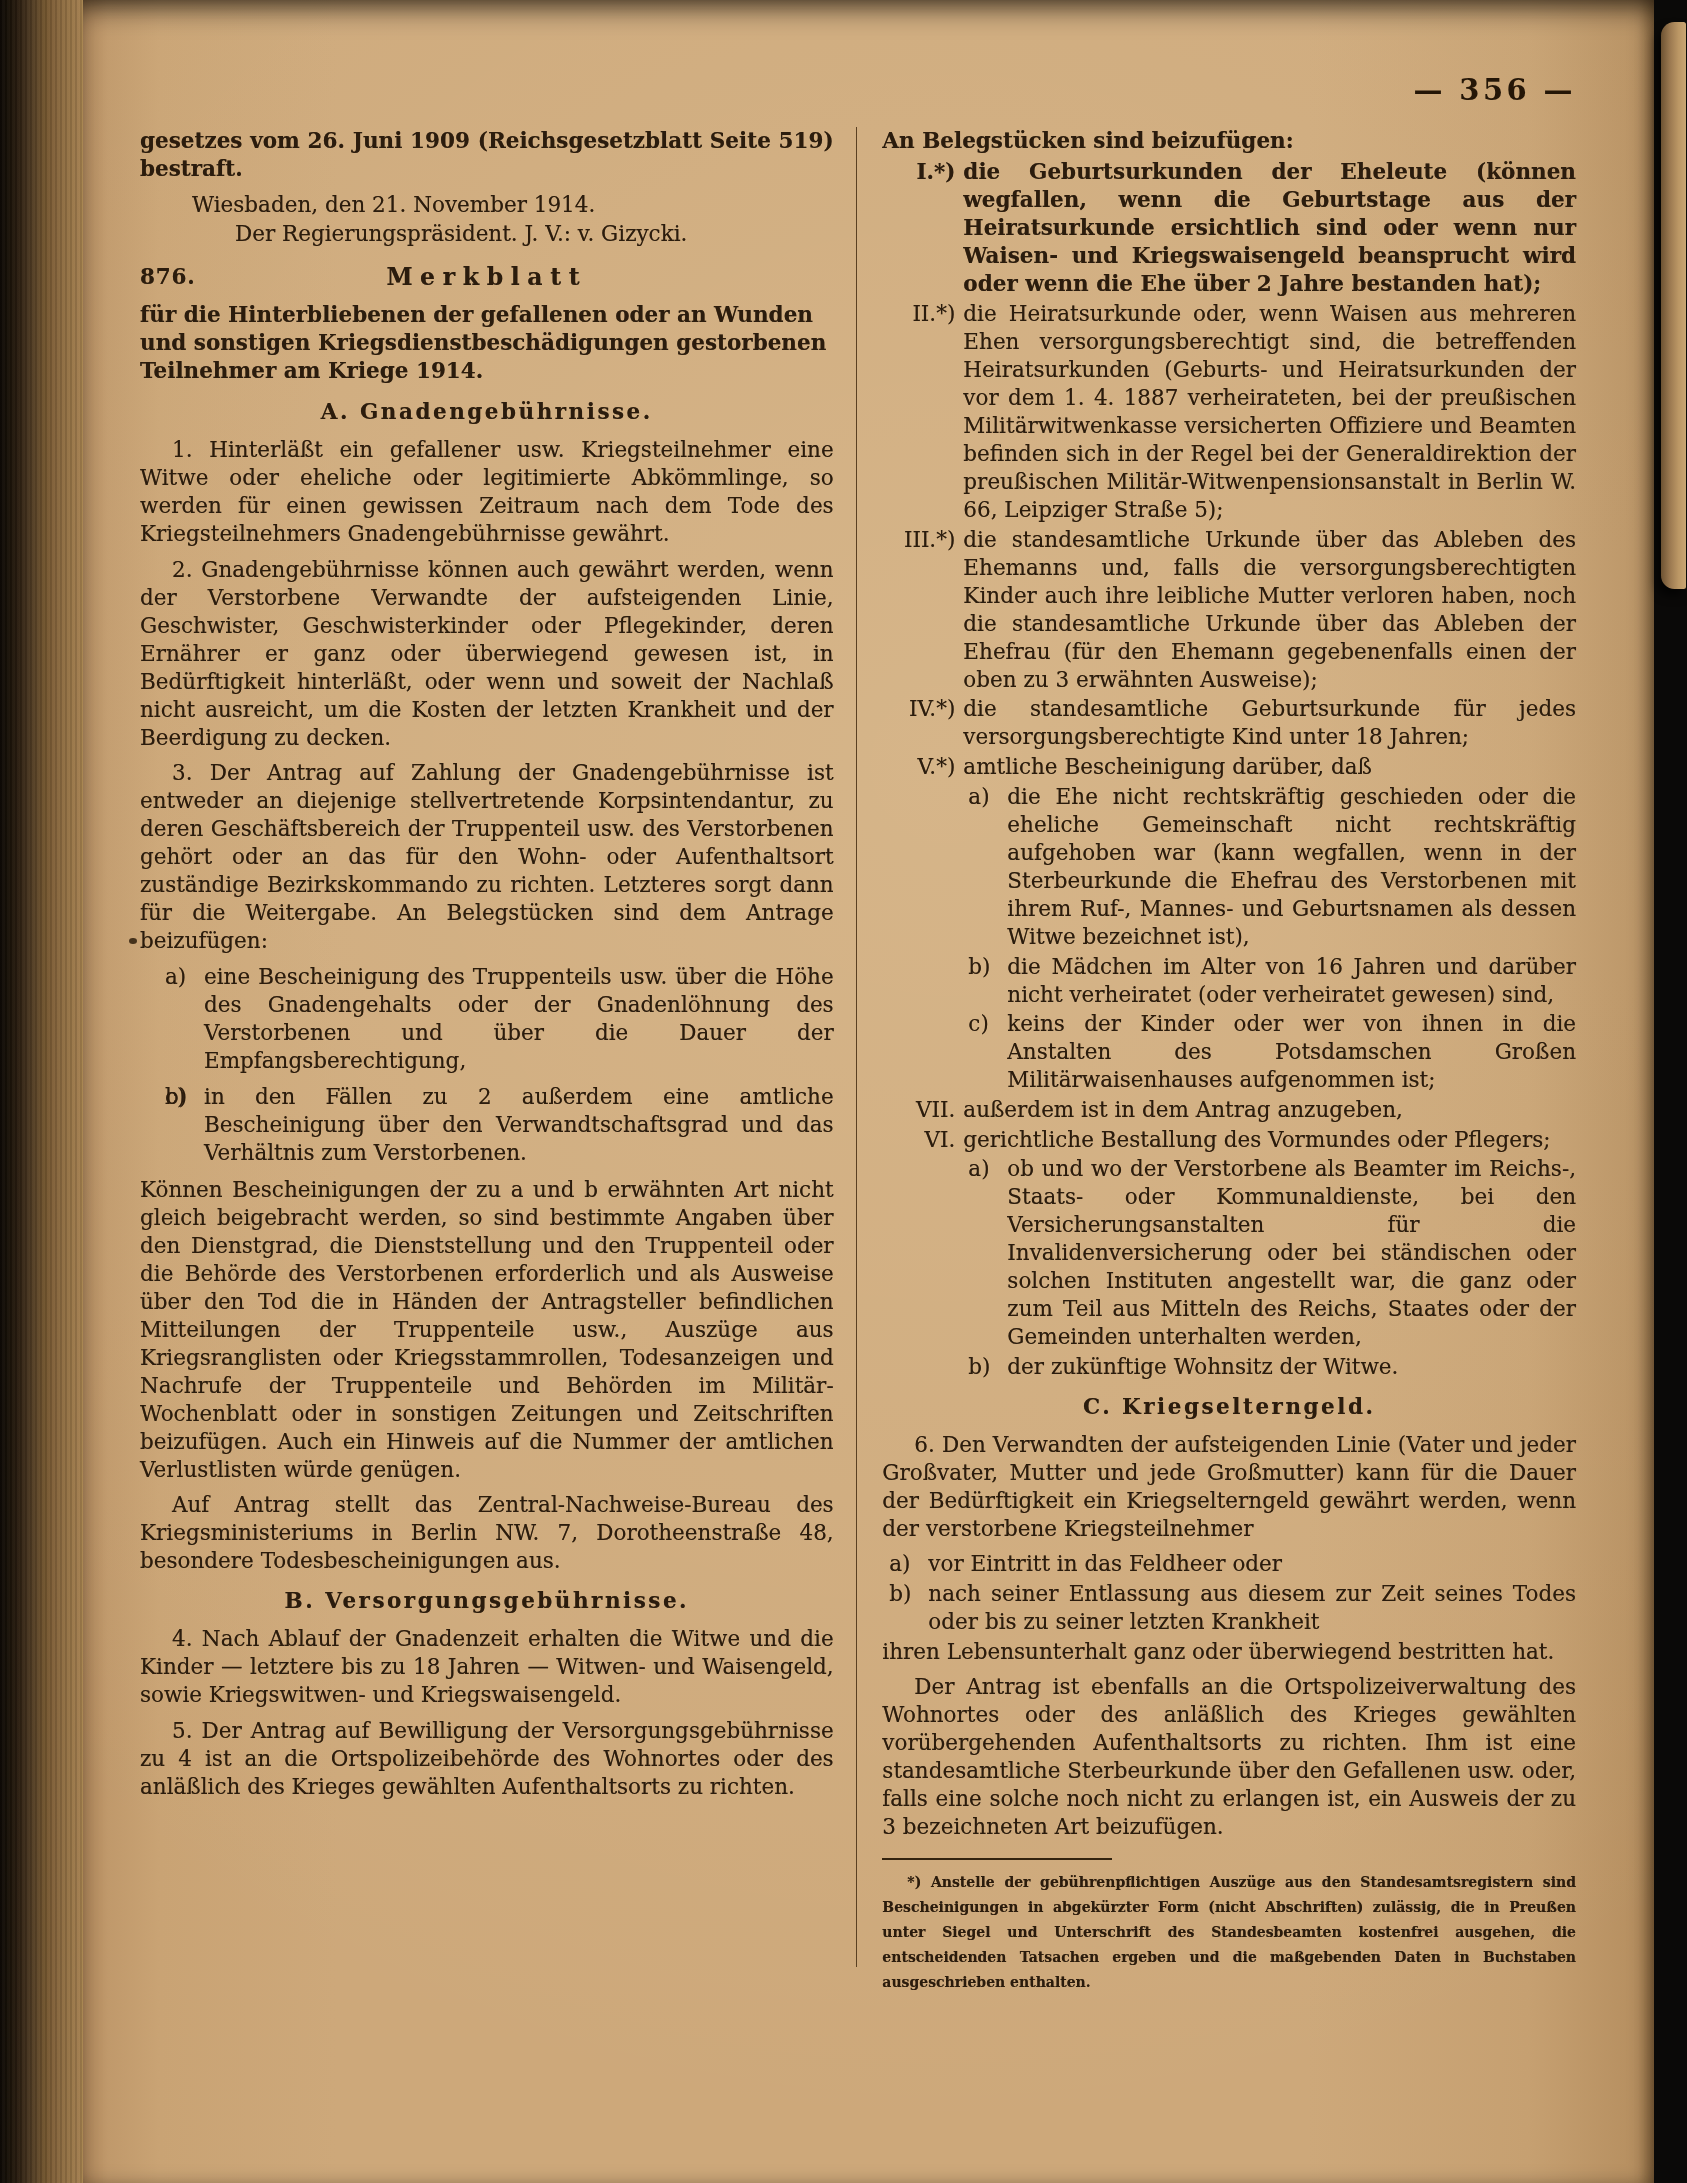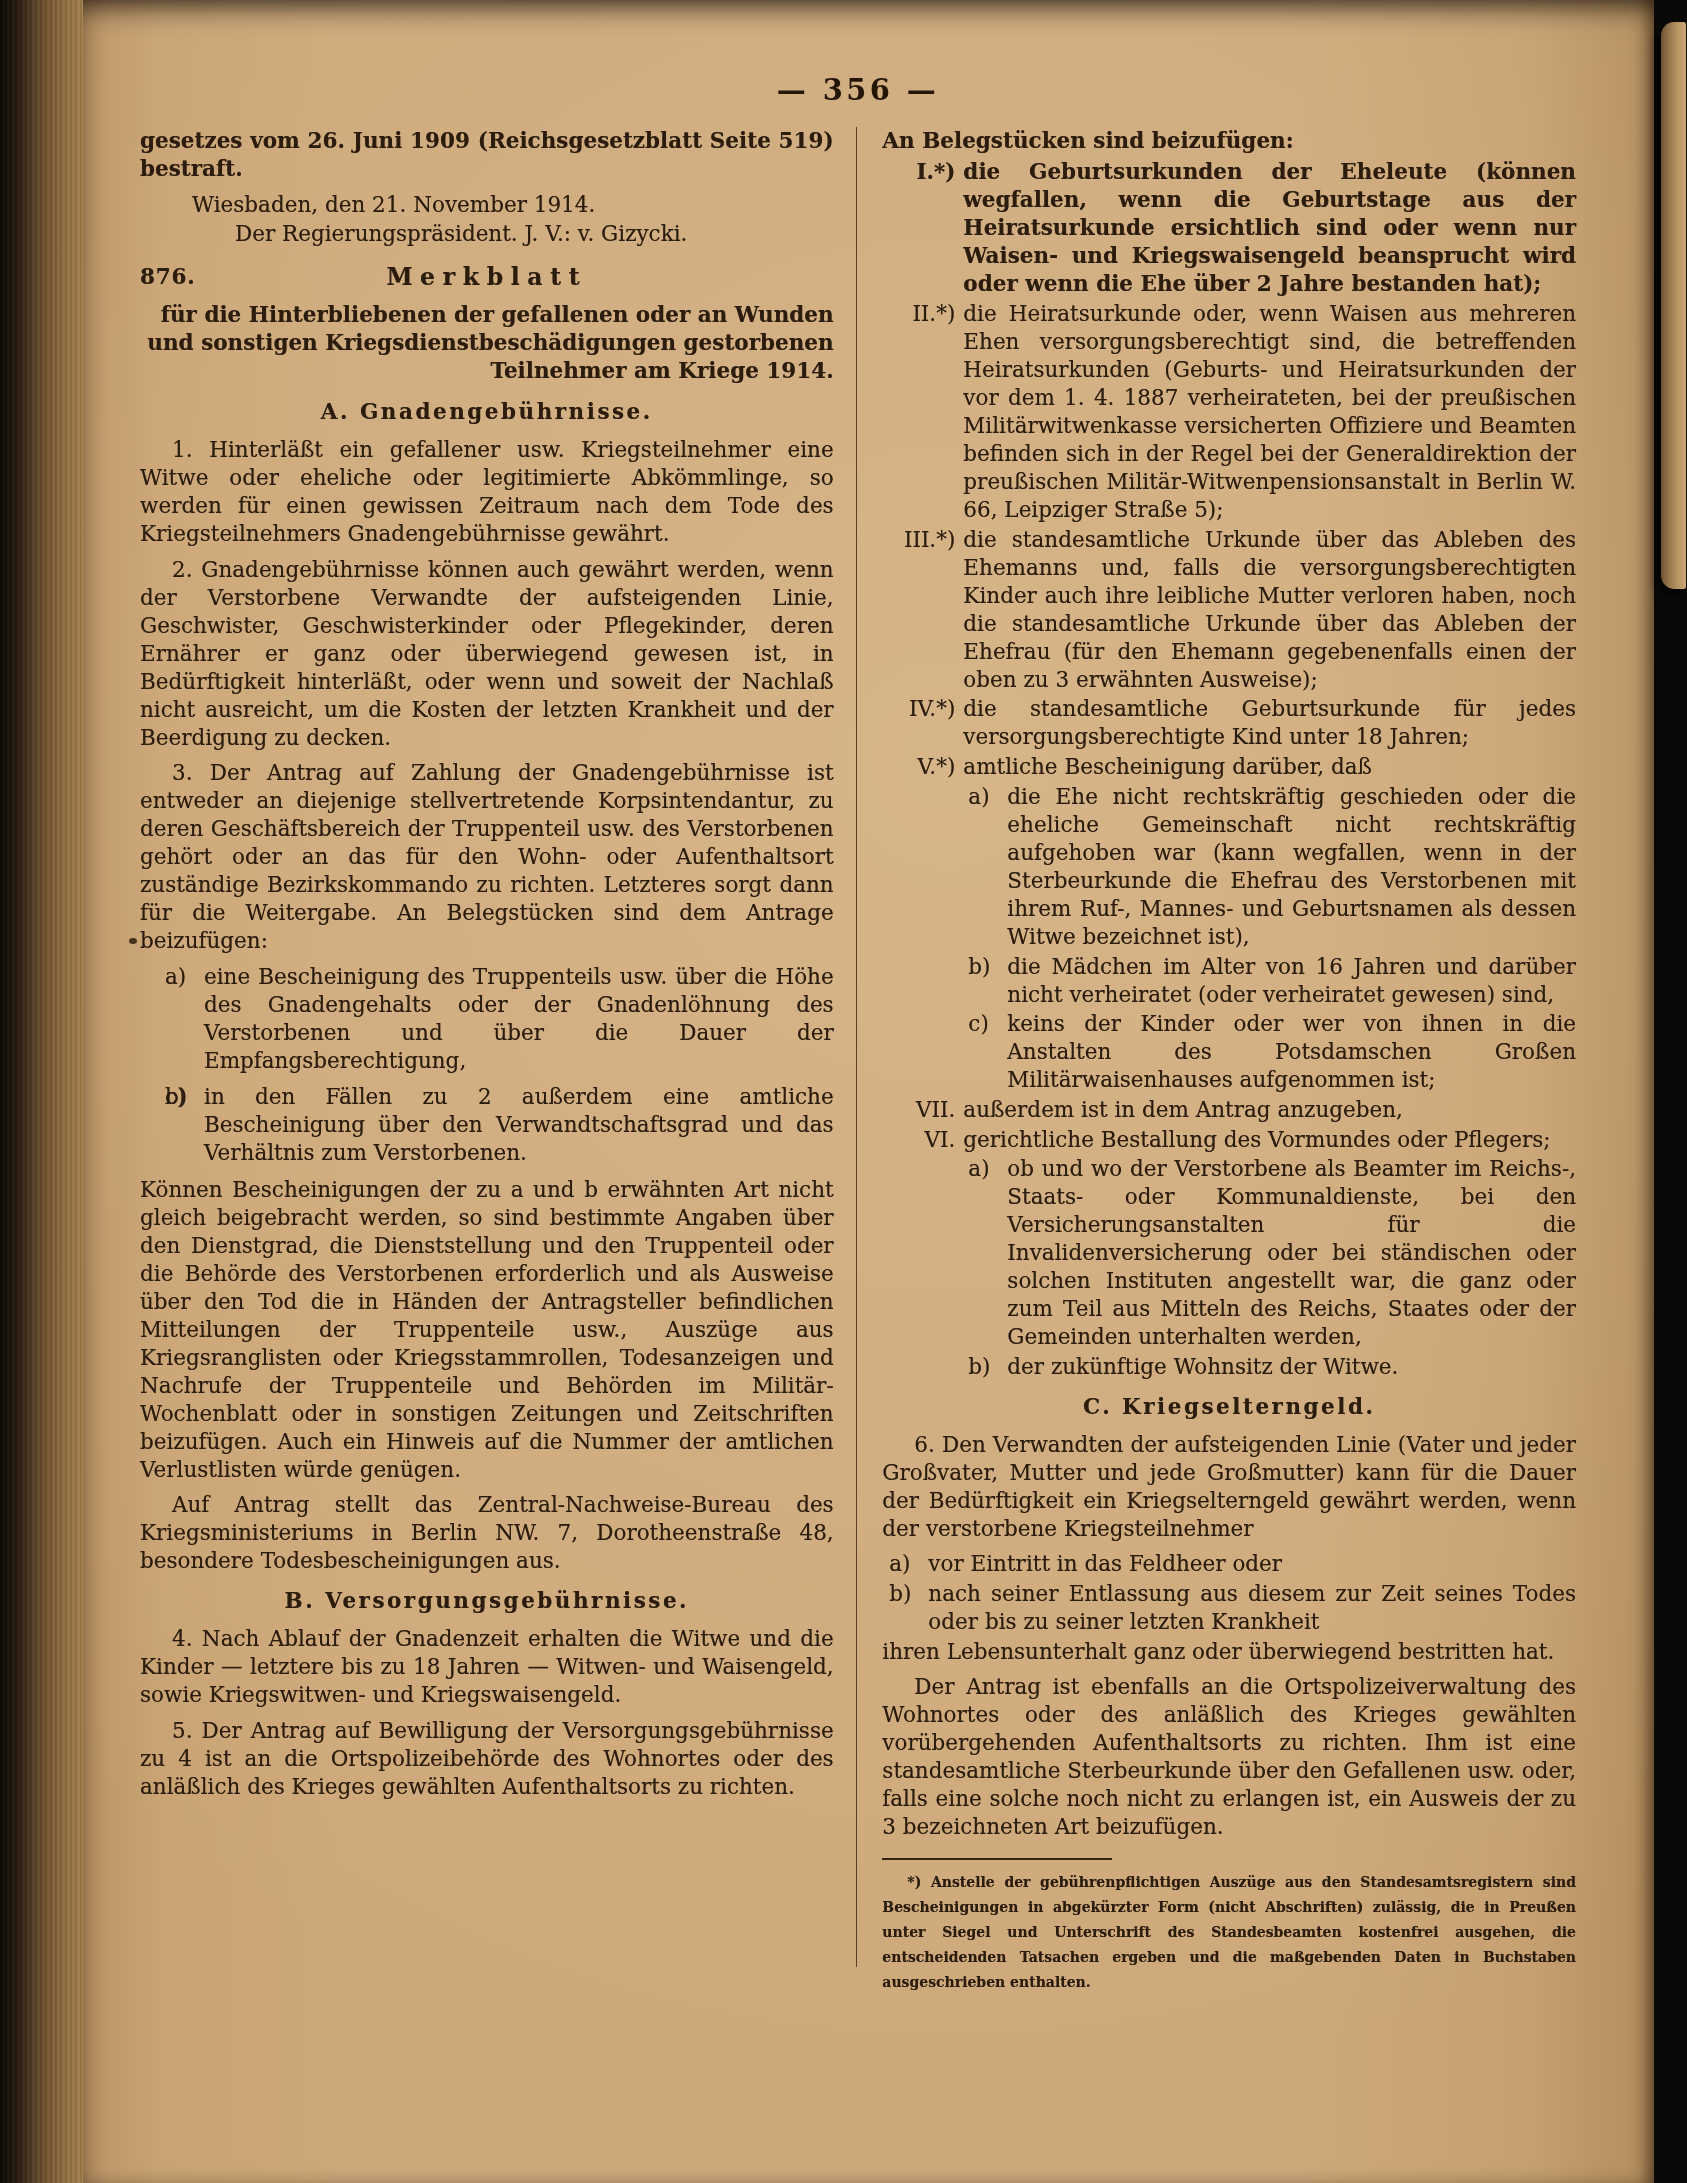--- a/index.html
+++ b/index.html
@@ -37,40 +37,40 @@
     position:absolute;left:83px;top:0;width:1571px;height:2183px;
     background:
       radial-gradient(120% 90% at 55% 35%,rgba(255,240,205,0.18),rgba(0,0,0,0) 70%),
       linear-gradient(90deg,#ae865a 0px,#c0996b 25px,#c9a374 76px,#cda87a 253px,#cda87a 78%,#c6a071 92%,#b68f60 99%,#a7804f 100%),
       var(--paper);
     box-shadow:inset 0 20px 27px -11.8px rgba(10,6,2,0.62), inset -8.4px 0 20px -5px rgba(20,10,4,0.5);
     padding:73px 78px 0 57px;
   }
   .speck{position:absolute;left:46px;top:938px;width:7.6px;height:5.9px;background:#241505;border-radius:50%;opacity:.8;}
   .pagenum{
-    text-align:center;font-weight:bold;font-size:29px;letter-spacing:3.4px;
+    text-align:right;font-weight:bold;font-size:29px;letter-spacing:3.4px;
     margin:0 0 20px;color:#241607;
   }
   .cols{display:flex;position:relative;}
   .col{flex:1;font-size:21.5px;line-height:28px;text-align:justify;
        text-shadow:0 0 0.4px rgba(43,28,13,.55);}
   .col.left{padding-right:22px;}
   .col.right{padding-left:25px;}
   .divider{flex:0 0 1.7px;width:1.7px;height:1840px;background:#5a4022;}
   p{margin:0;}
   .para{margin:0 0 7.6px;}
   .para.ind{text-indent:32px;}
   .bold{font-weight:bold;}
   .line{margin:0 0 1.7px;text-align:left;}
   .line.ind1{padding-left:52px;}
   .line.ind2{padding-left:95px;}
   .numhead{position:relative;text-align:center;font-weight:bold;margin:15px 0 8.4px;}
   .artnum{position:absolute;left:0;top:0;letter-spacing:0.8px;text-align:center;}
   .arttitle{letter-spacing:7.6px;font-size:23.6px;}
-  .subtitle{font-weight:bold;text-align:right;margin:0 0 13.5px;}
+  .subtitle{font-weight:bold;text-align:left;margin:0 0 13.5px;}
   .section{text-align:center;font-weight:bold;letter-spacing:2.5px;margin:11.8px 0 10px;}
   .colhead{font-weight:bold;margin:0 0 3.4px;text-align:left;}
   .item{position:relative;margin:0 0 8.4px;}
   .item .label{position:absolute;top:0;white-space:nowrap;}
   .item.alpha{padding-left:64px;}
   .item.alpha .label{left:25px;}
   .item.roman{padding-left:81px;margin:0 0 1.7px;}
   .item.roman .label{left:0;width:73px;text-align:right;}
   .item.sub{padding-left:125px;margin:0 0 1.7px;}
   .item.sub .label{left:86px;}

